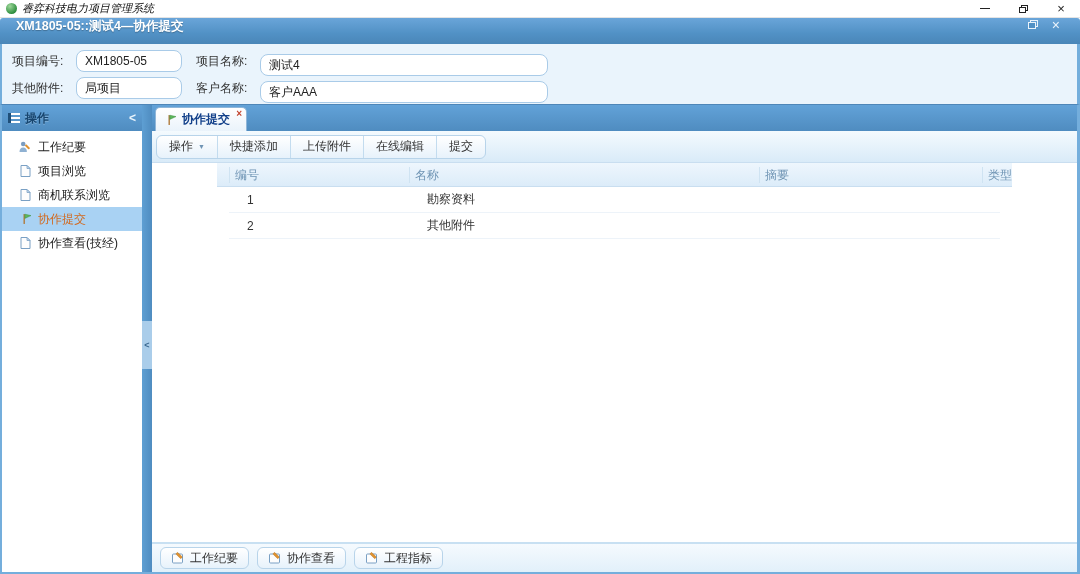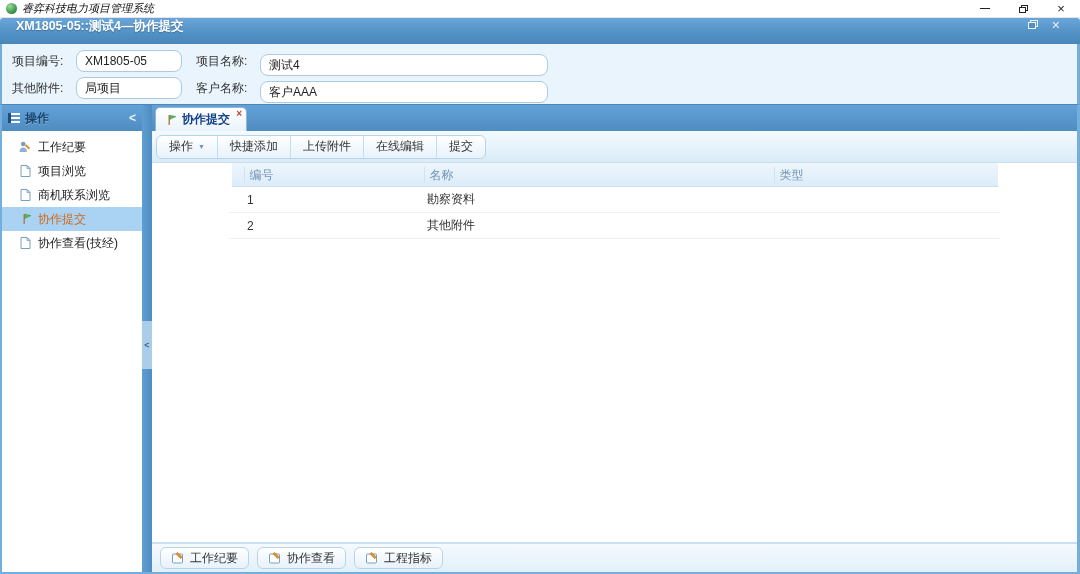--- a/index.html
+++ b/index.html
@@ -223,20 +223,21 @@
             <span>提交</span>
           </span>
         </div>
       </div>
 
       <div class="grid">
         <div class="grid-header">
           <span class="gh-cell"></span>
           <span class="gh-cell">编号</span>
           <span class="gh-cell">名称</span>
+          <span class="gh-cell">摘要</span>
           <span class="gh-cell">类型</span>
         </div>
 
         <div class="grid-row">
           <span class="gr-cell"></span>
           <span class="gr-cell">1</span>
           <span class="gr-cell">勘察资料</span>
           <span class="gr-cell"></span>
           <span class="gr-cell"></span>
         </div>

